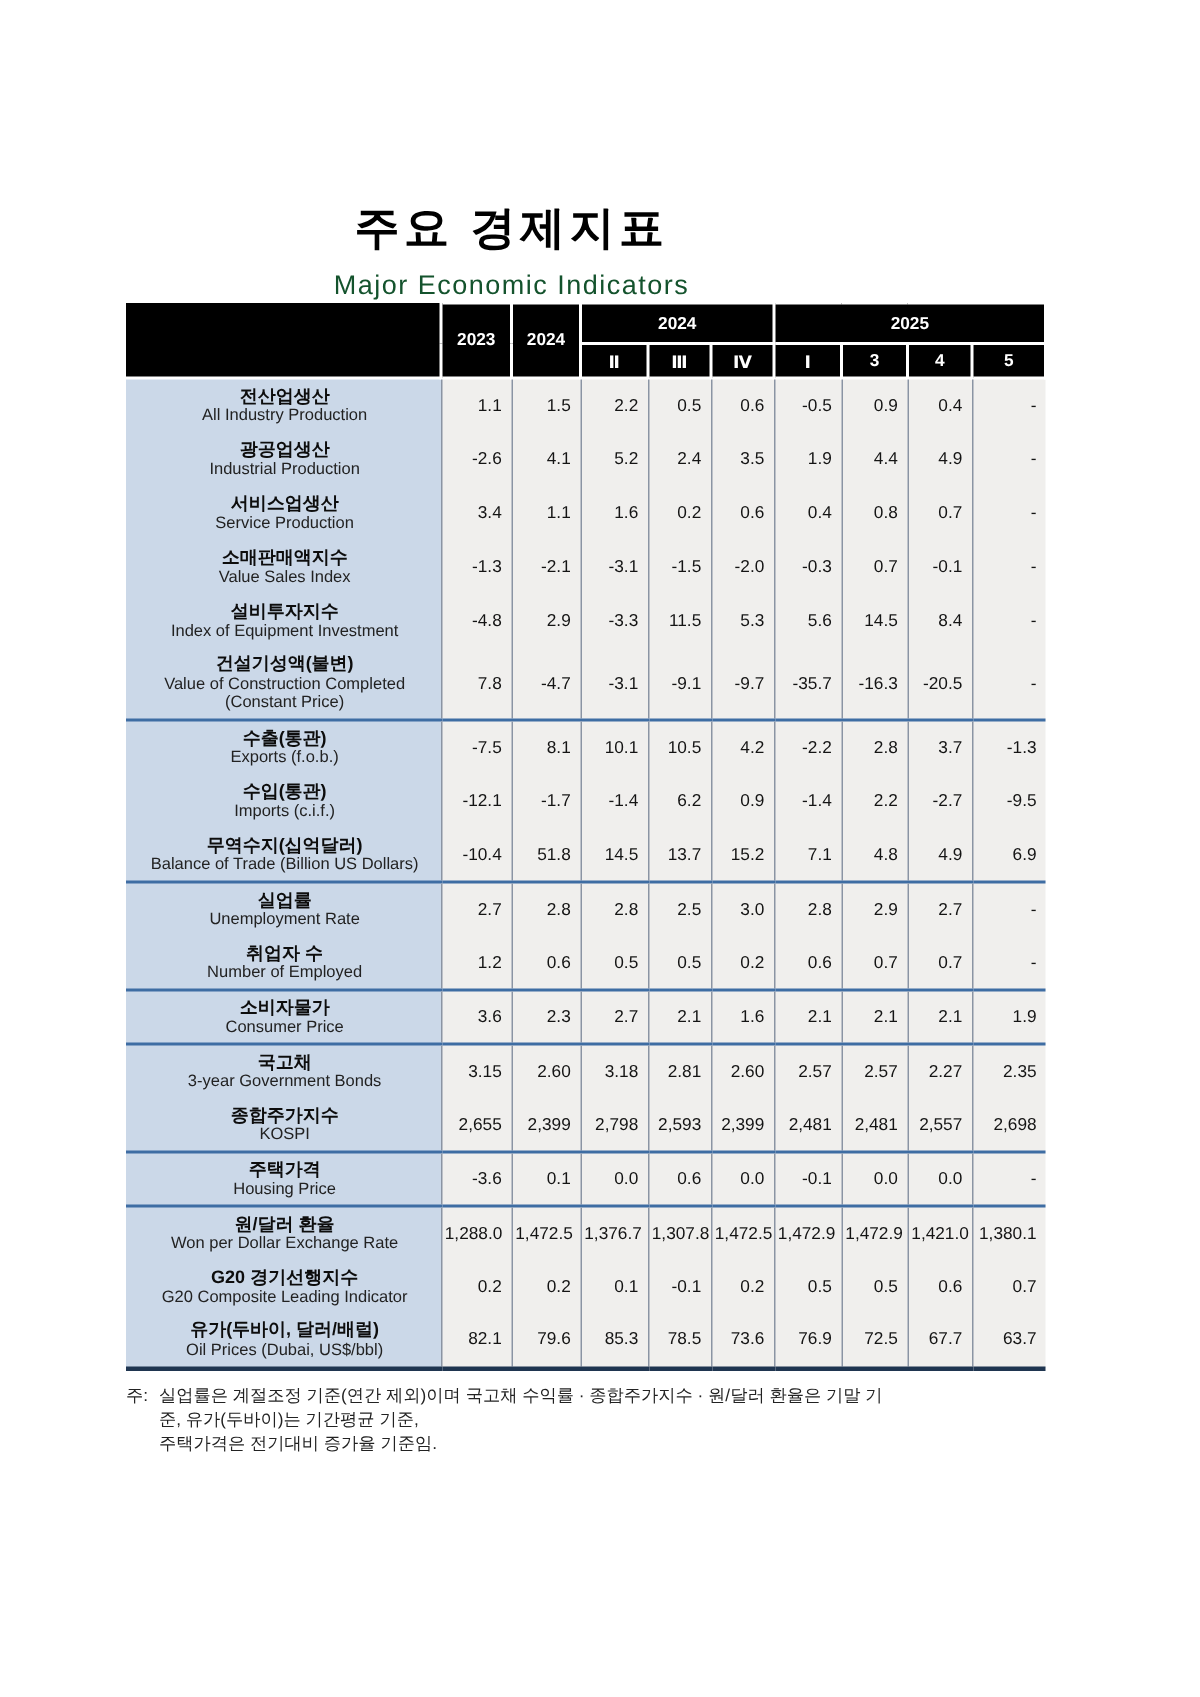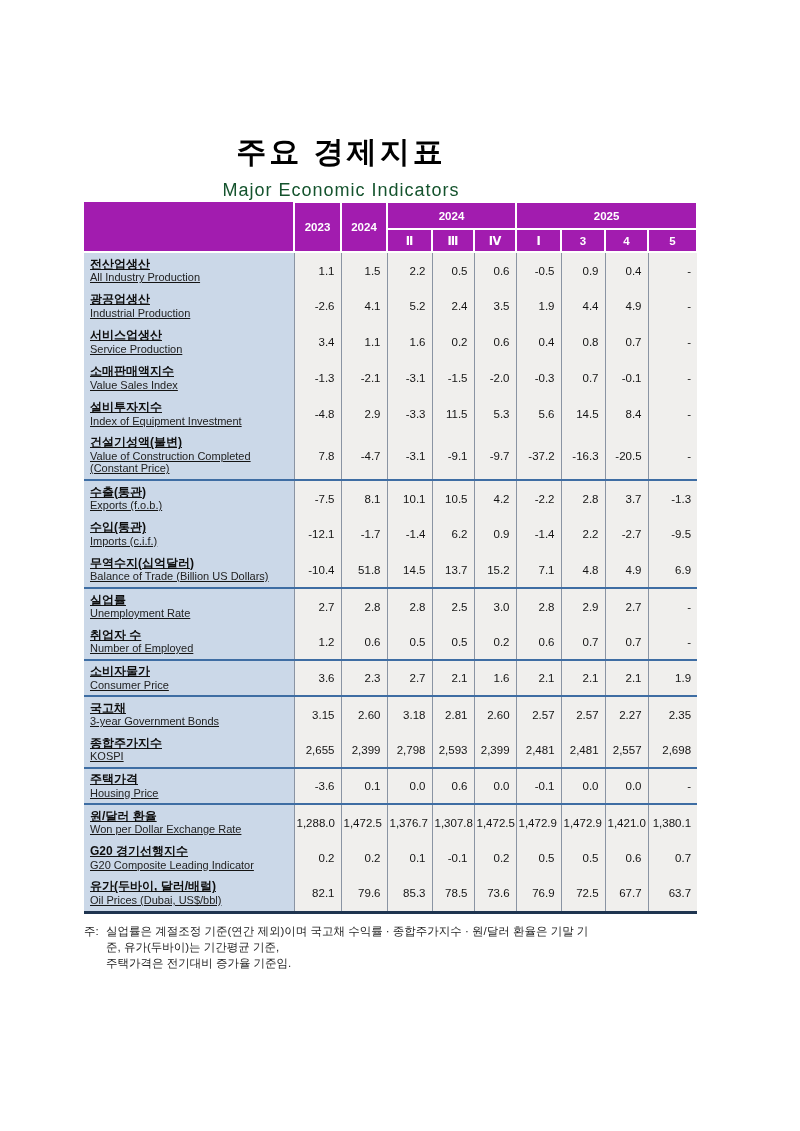--- a/index.html
+++ b/index.html
@@ -35,21 +35,21 @@
     font-size:11px;
     color:#333;
   }
 
   table.indicators {
     width:613px;
     border-collapse:collapse;
     table-layout:fixed;
   }
   thead th {
-    background:#a21caf;
+    background:#000000;
     color:#ffffff;
     font-size:11.5px;
     font-weight:bold;
     border:2px solid #ffffff;
     text-align:center;
     vertical-align:middle;
   }
   thead tr.h1 th { height:27px; }
   thead tr.h2 th { height:23px; }
   thead th.corner { border-left:none; border-top:none; }
@@ -60,23 +60,22 @@
     color:#141414;
     text-align:right;
     vertical-align:middle;
     padding:2px 6px 2px 2px;
     border-left:1px solid #8a94a3;
     height:36px;
   }
   tbody td.label-cell {
     background:#CBD8E8;
     border-left:none;
-    text-align:left;
+    text-align:center;
     padding:3px 4px 3px 6px;
-    text-decoration:underline;
   }
   .ko { font-weight:bold; font-size:12px; color:#0d0d0d; line-height:1.12; }
   .en { font-weight:normal; font-size:11px; color:#222; line-height:1.12; }
   tr.section-start td { border-top:2px solid #3E6DA3; }
   tr.tall td { height:48px; }
   tbody tr:last-child td { border-bottom:3px solid #1F3550; }
 
   .footnote {
     margin-top:9px;
     display:flex;
@@ -205,21 +204,21 @@
         <tr class="tall">
       <td class="label-cell">
         <div class="ko">건설기성액(불변)</div>
         <div class="en">Value of Construction Completed (Constant Price)</div>
       </td>
       <td class="val">7.8</td>
       <td class="val">-4.7</td>
       <td class="val">-3.1</td>
       <td class="val">-9.1</td>
       <td class="val">-9.7</td>
-      <td class="val">-37.2</td>
+      <td class="val">-35.7</td>
       <td class="val">-16.3</td>
       <td class="val">-20.5</td>
       <td class="val">-</td>
     </tr>
         <tr class="section-start">
       <td class="label-cell">
         <div class="ko">수출(통관)</div>
         <div class="en">Exports (f.o.b.)</div>
       </td>
       <td class="val">-7.5</td>

